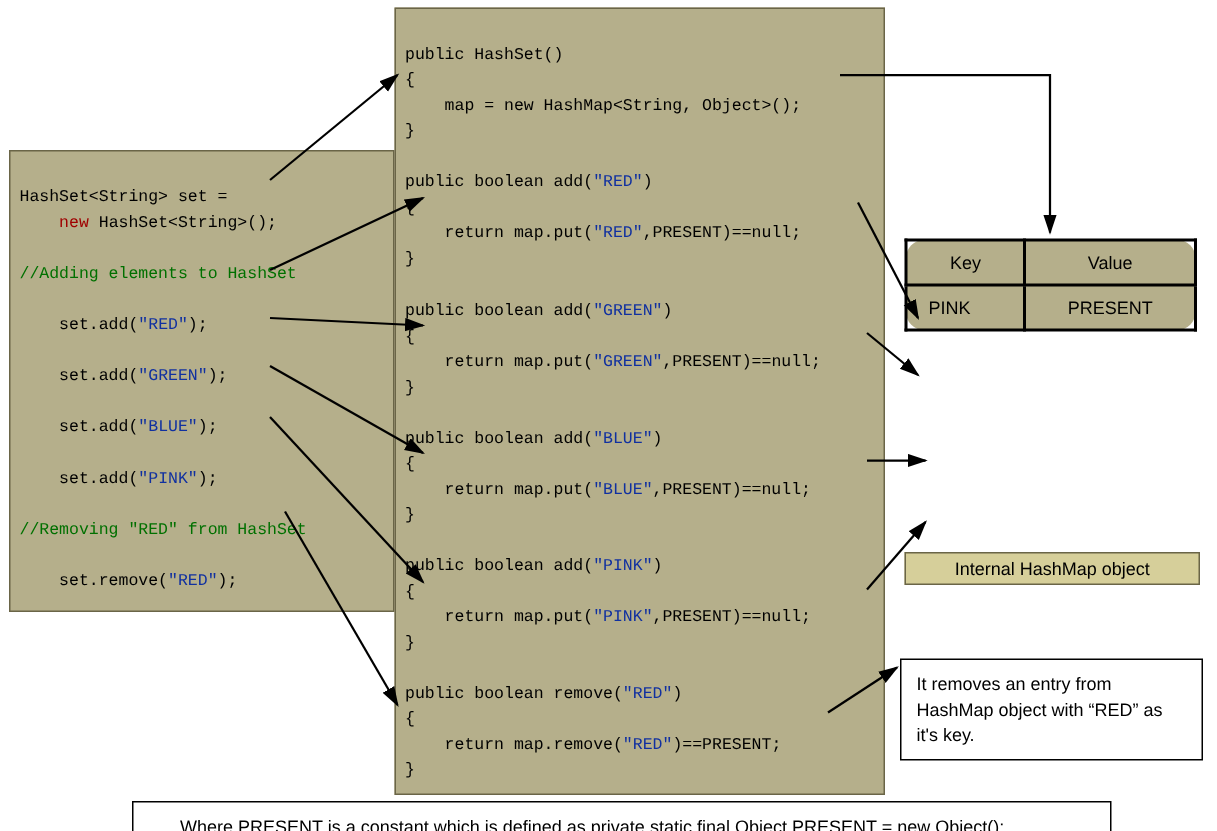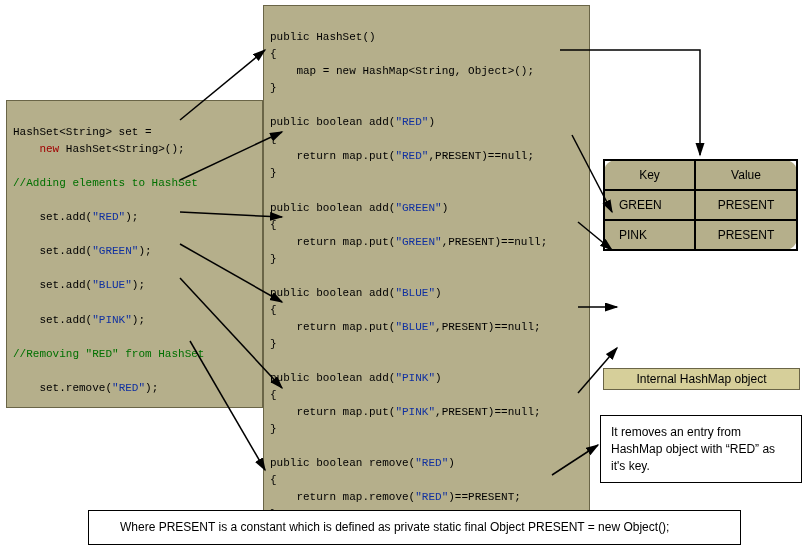--- a/index.html
+++ b/index.html
@@ -68,20 +68,21 @@
   }
   
   .note-box {
     position: absolute;
     border: 1px solid #000;
     background: #fff;
     font-family: "Segoe UI", Arial, sans-serif;
     font-size: 12px;
     padding: 8px 10px;
     line-height: 1.4;
+    margin-top: 24px;
   }
   
   svg.arrows {
     position: absolute;
     inset: 0;
     width: 811px;
     height: 554px;
     pointer-events: none;
   }
 </style>
@@ -140,24 +141,20 @@
 </div>
 
 <div class="table-holder">
   <table class="map">
     <tbody>
         <tr>
       <th>Key</th>
       <th>Value</th>
     </tr>
     <tr>
-      <td class="key">GREEN</td>
-      <td>PRESENT</td>
-    </tr>
-    <tr>
       <td class="key">PINK</td>
       <td>PRESENT</td>
     </tr>
   </tbody>
     </table>
 </div>
 <div class="caption">Internal HashMap object</div>
 
 <div class="note-box" style="left:600px; top:415px; width:180px;">It removes an entry from HashMap object with “RED” as it's key.</div>
 <div class="note-box" style="left:88px; top:510px; width:610px;padding-left:31px;">Where PRESENT is a constant which is defined as private static final Object PRESENT = new Object();</div>

